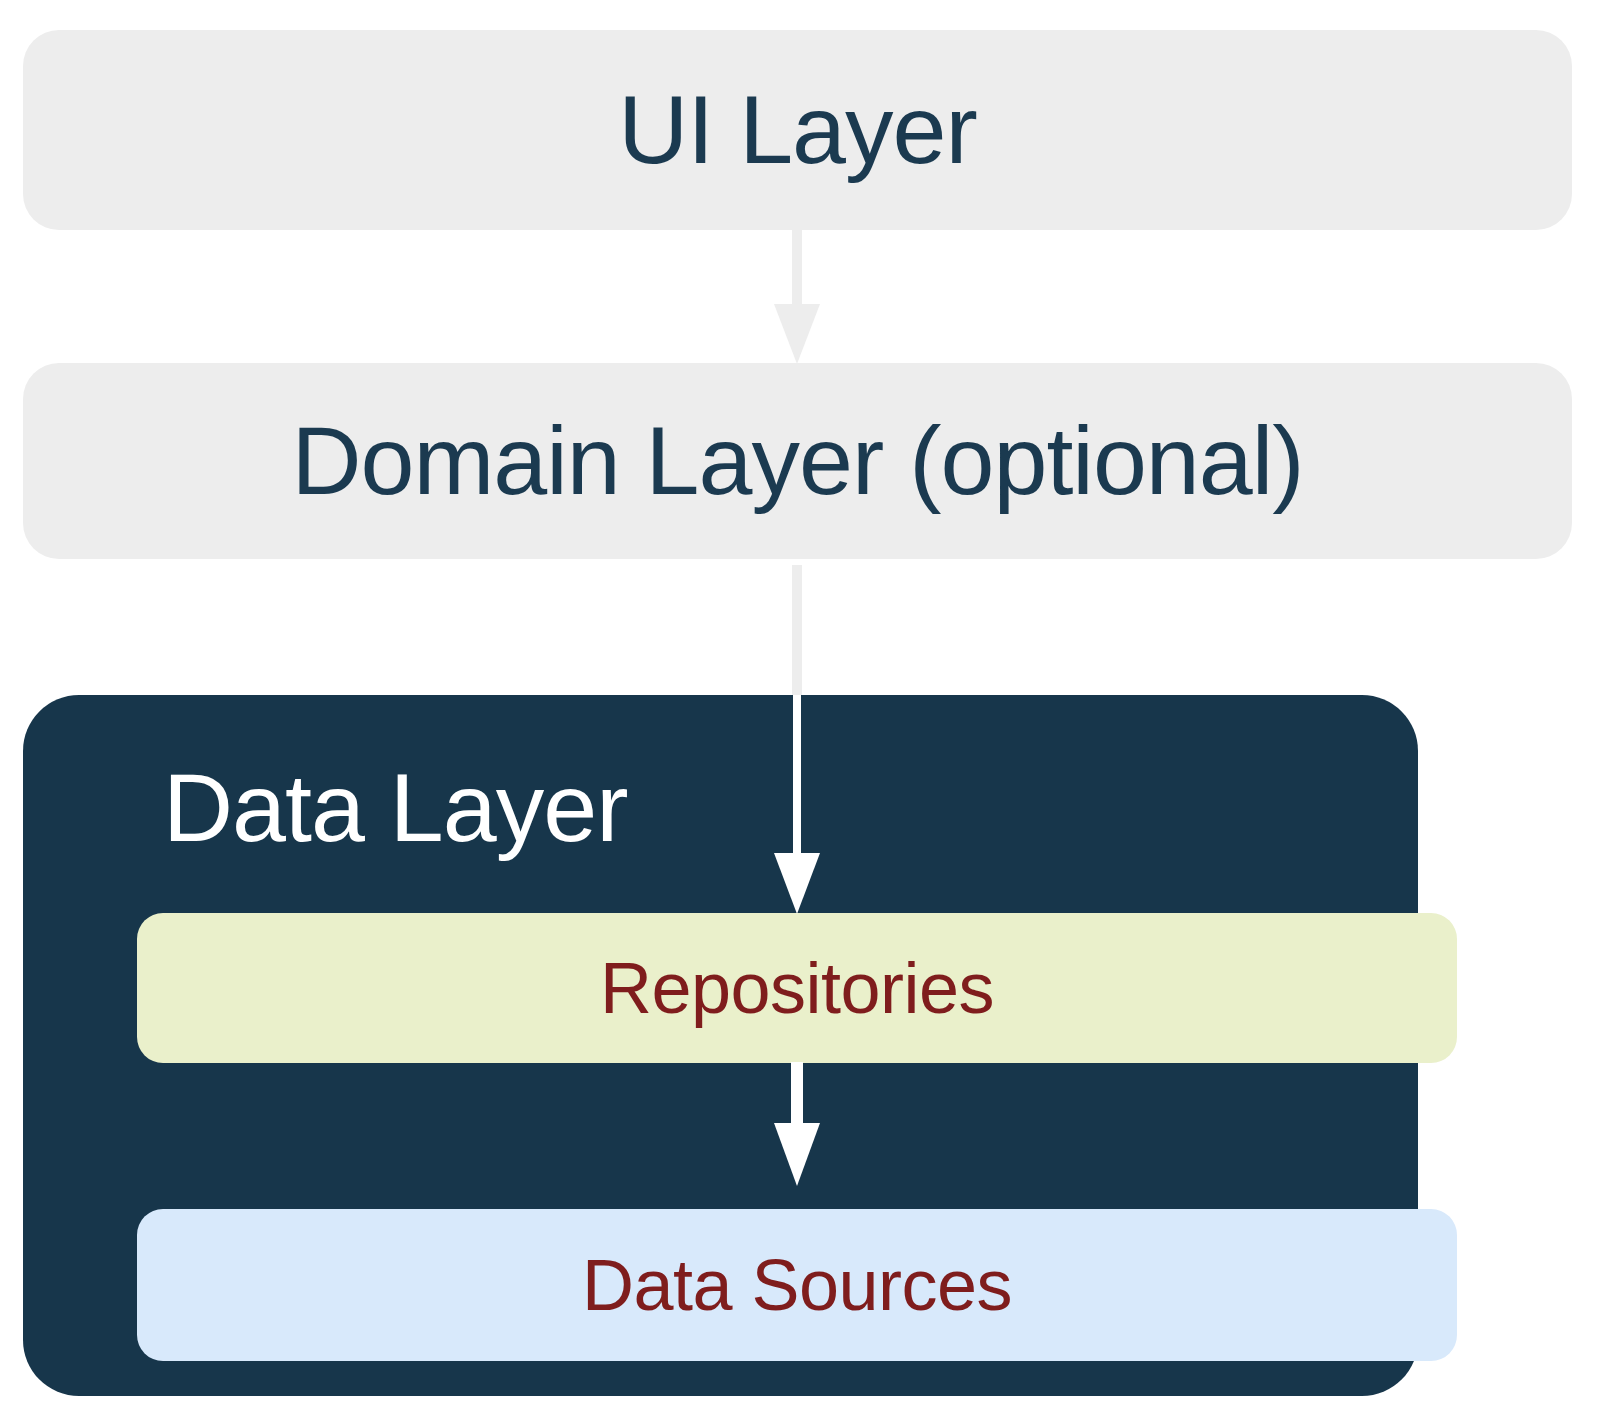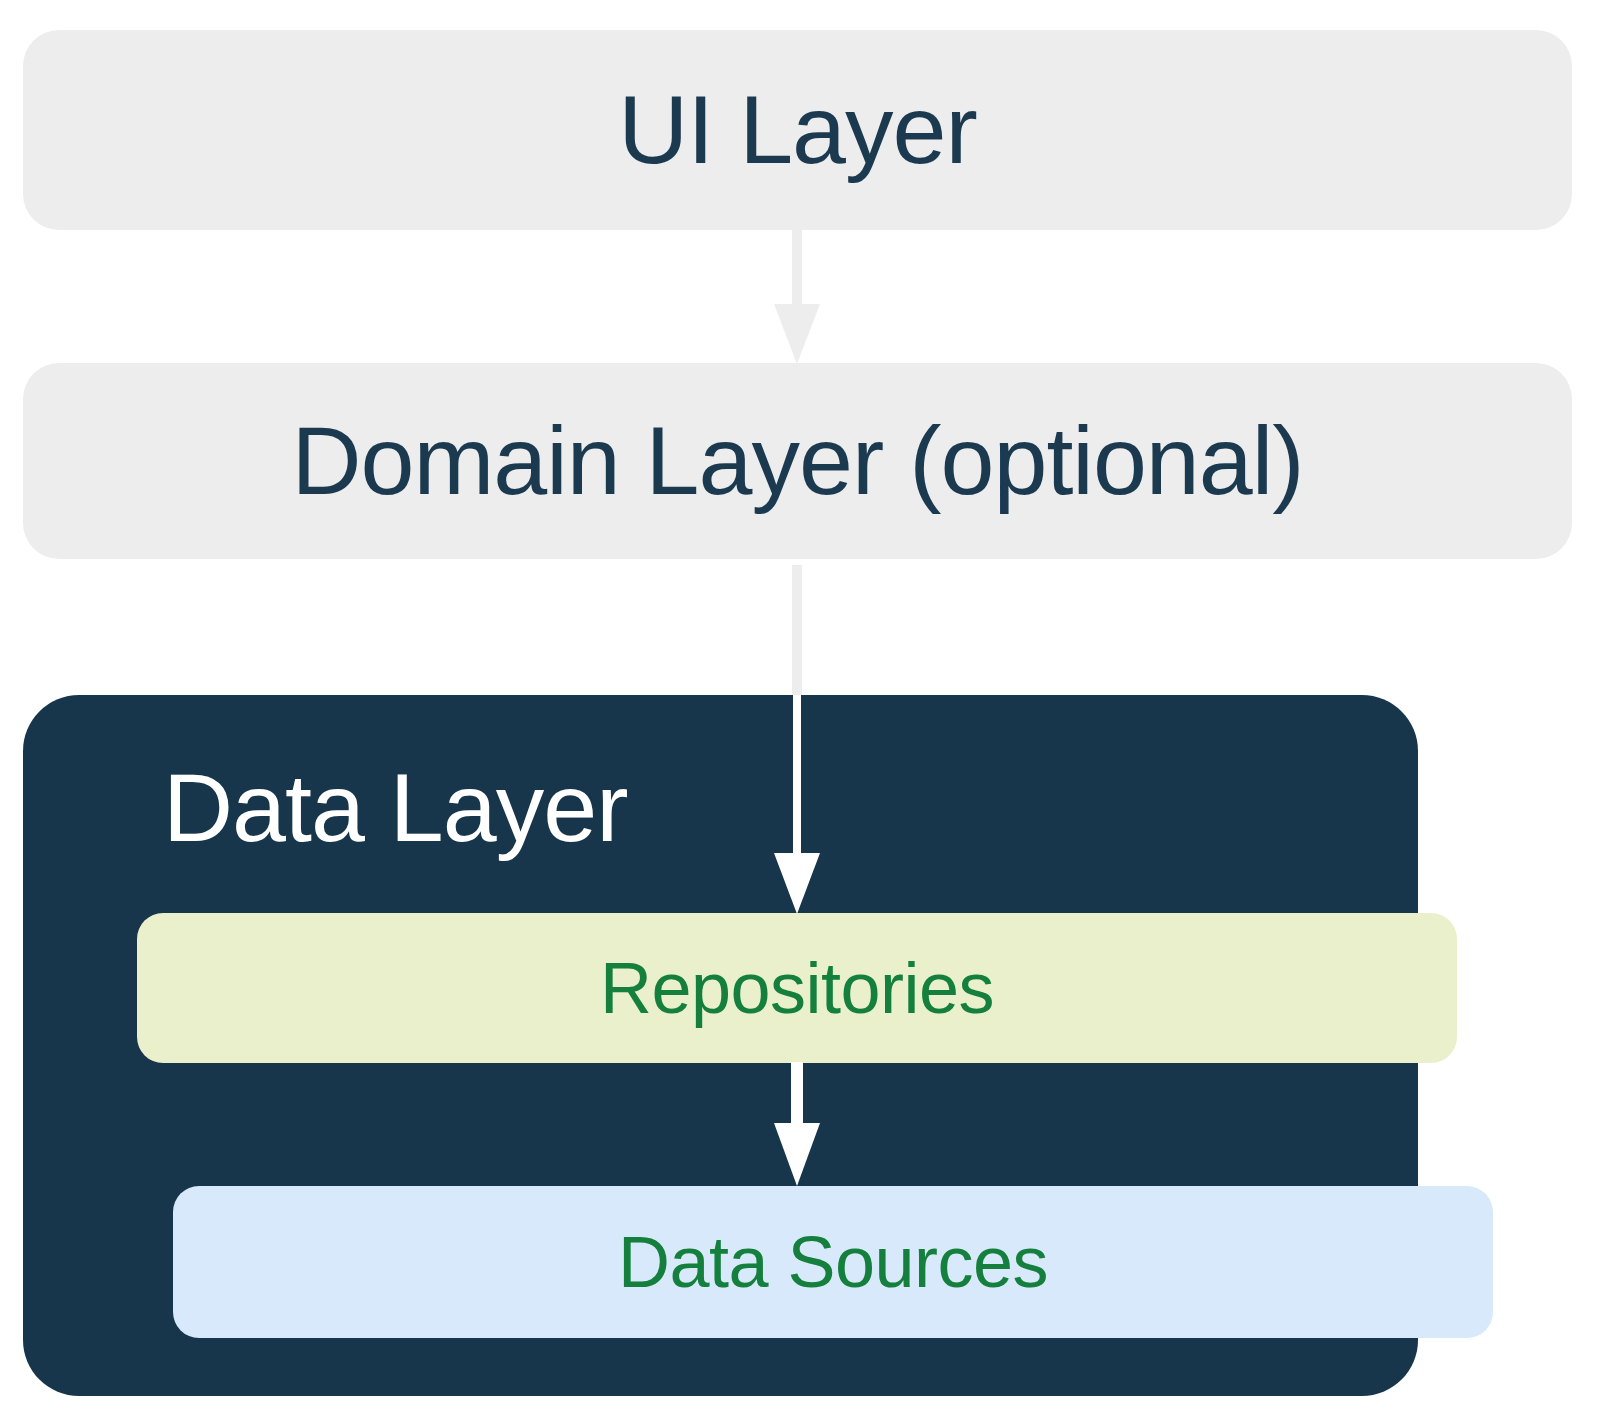--- a/index.html
+++ b/index.html
@@ -50,34 +50,33 @@
     top: 57px;
     color: #ffffff;
     font-size: 97px;
     letter-spacing: -1px;
     line-height: 1.15;
   }
   .inner-box {
     left: 114px;
     width: 1320px;
     border-radius: 26px;
-    color: #15803d;
+    color: #7f1d1d;
     font-size: 72px;
     letter-spacing: -0.5px;
   }
   .box-repositories {
     top: 218px;
     height: 150px;
     background: #EAF0CB;
   }
   .box-datasources {
-    top: 491px;
+    top: 514px;
     height: 152px;
     background: #D8E9FB;
-    margin-left: 36px;
   }
 
   
   .stem {
     position: absolute;
   }
   .tri {
     position: absolute;
     width: 0;
     height: 0;

